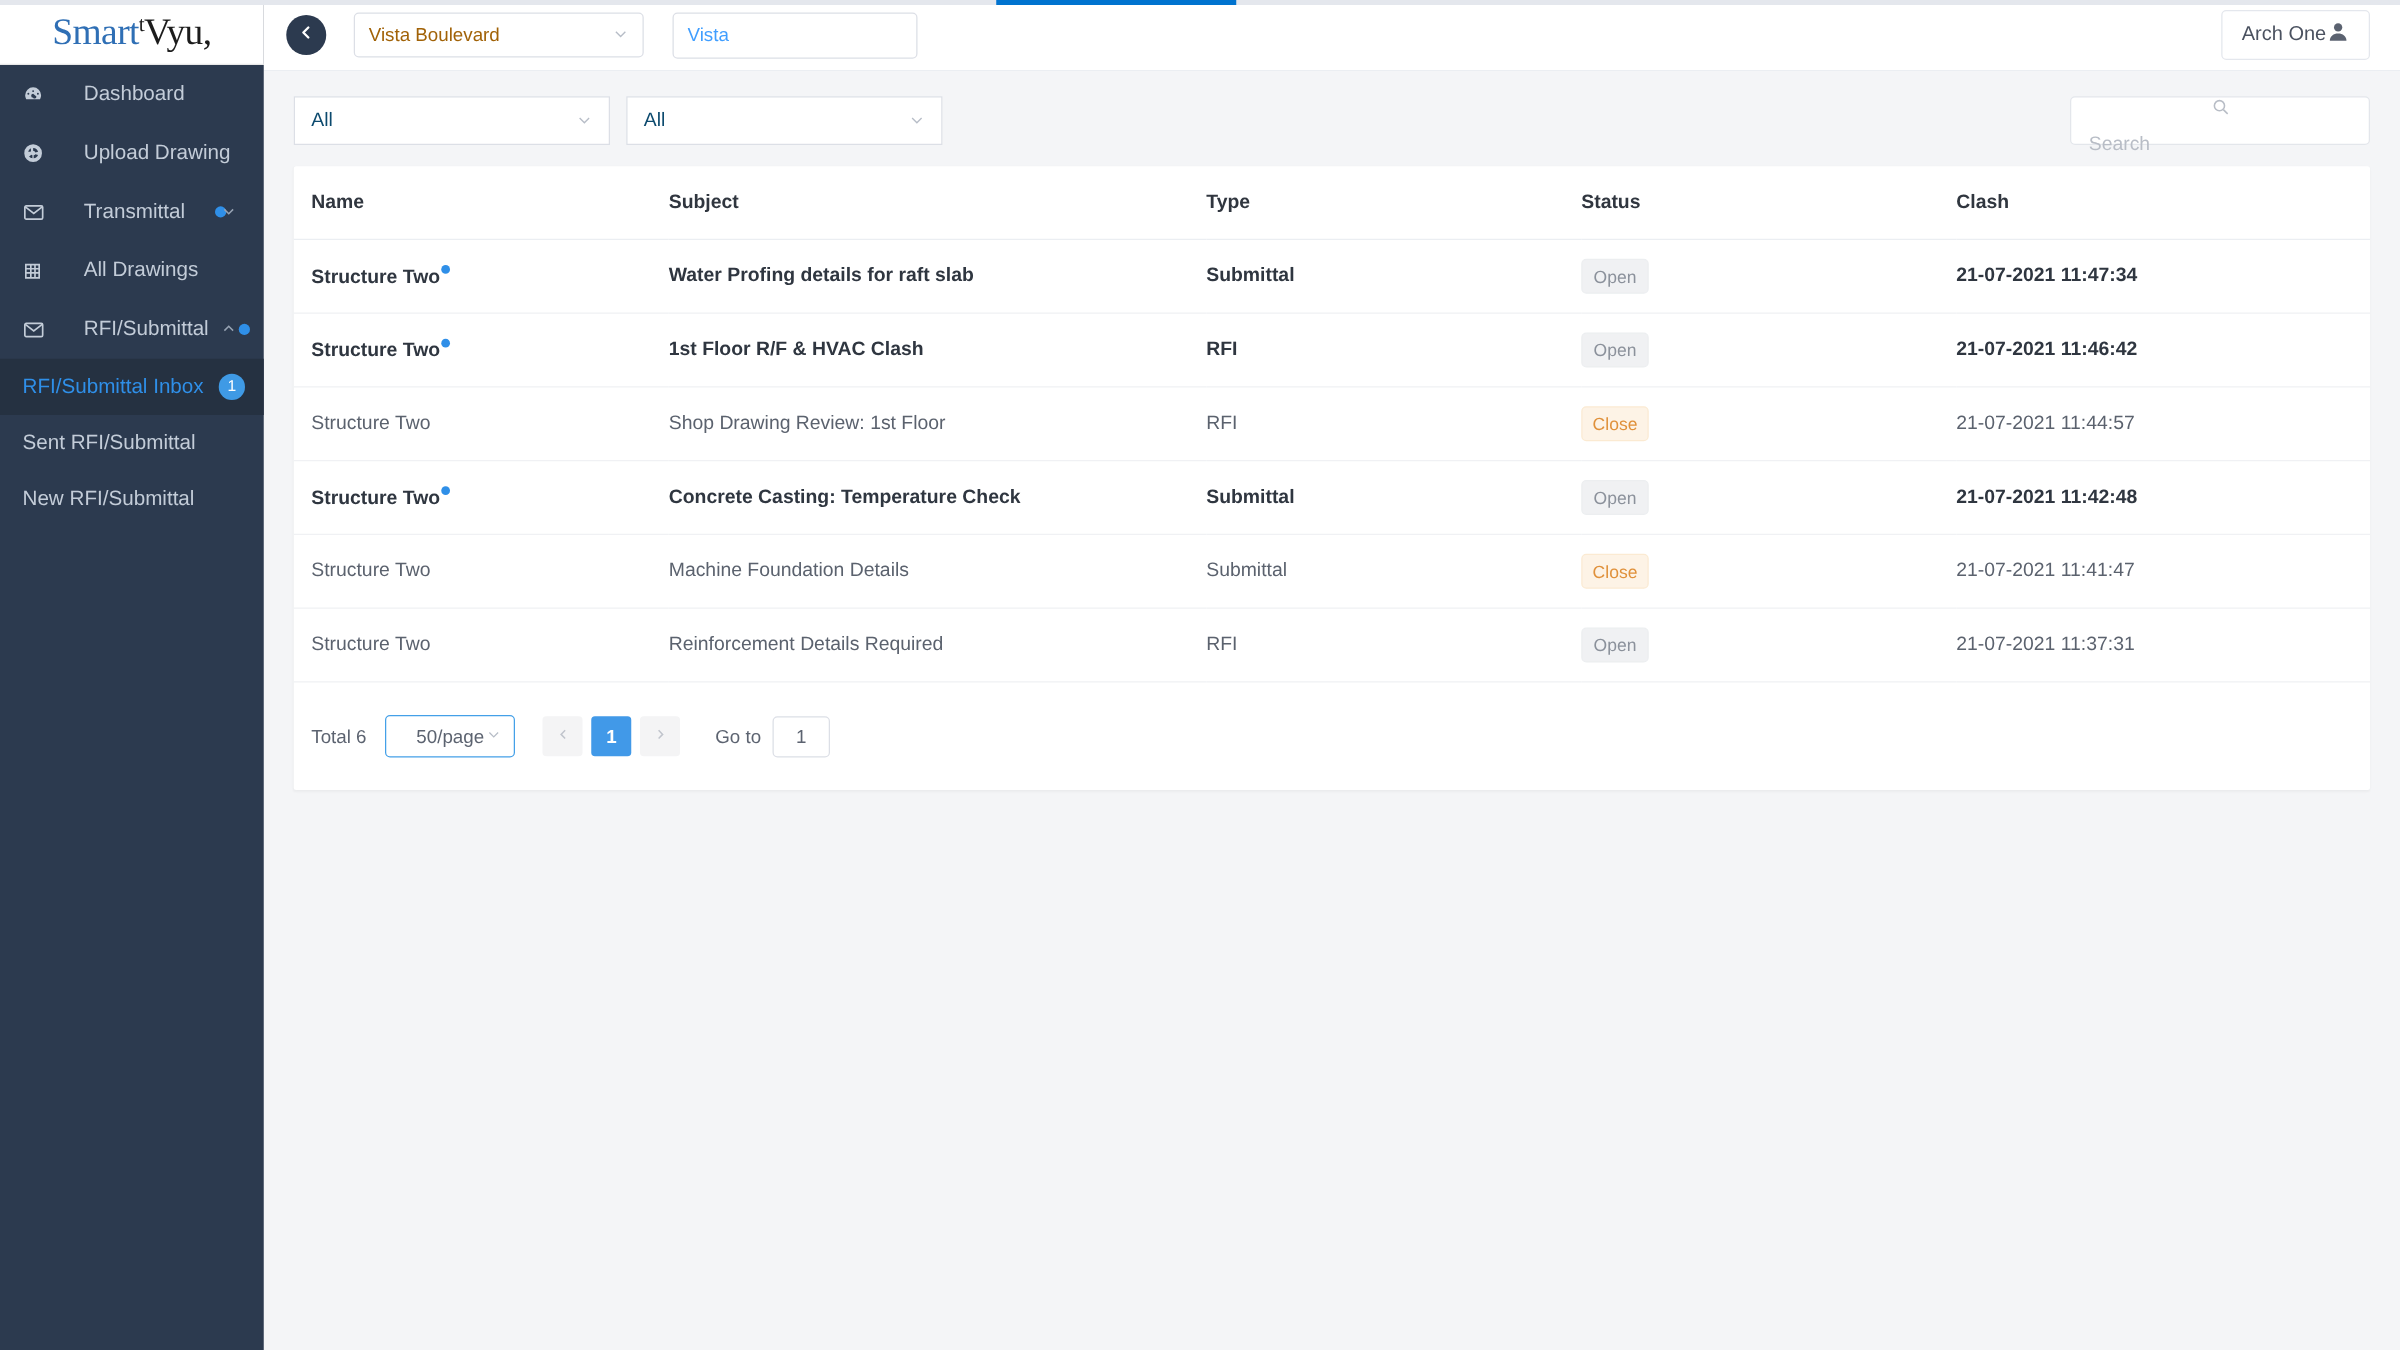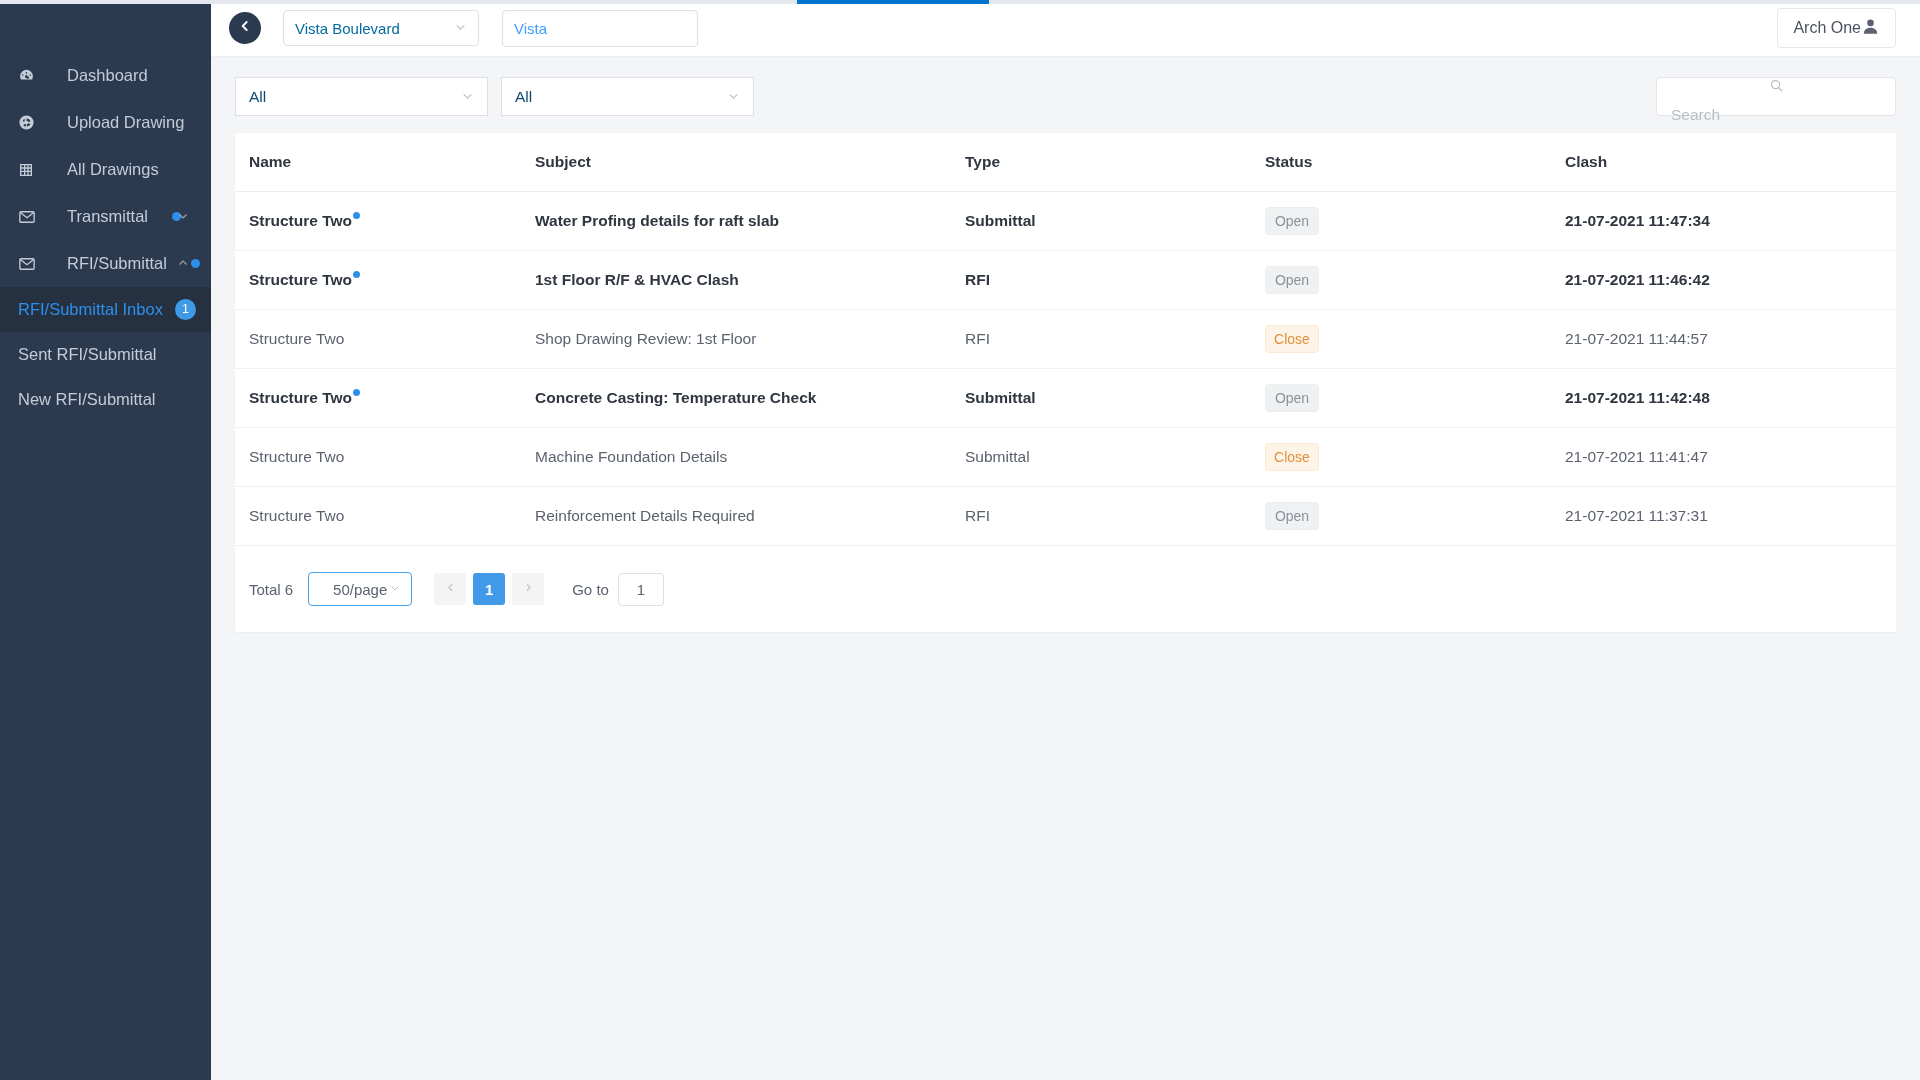--- a/index.html
+++ b/index.html
@@ -149,28 +149,28 @@
     width: 32px; height: 32px;
     border-radius: 50%;
     background: #2c3a4f;
     color: #ffffff;
     display: flex; align-items: center; justify-content: center;
     cursor: pointer;
     flex: 0 0 32px;
   }
   .hdr-select {
     margin-left: 22px;
-    width: 196px; height: 36px;
+    width: 232px; height: 36px;
     border: 1px solid #dcdfe6;
     border-radius: 4px;
     background: #ffffff;
     display: flex; align-items: center;
     padding: 0 11px;
     font-size: 15px;
-    color: #0369a1;
+    color: #a16207;
     position: relative;
     cursor: pointer;
   }
   .hdr-select .caret {
     position: absolute; right: 11px; top: 50%;
     transform: translateY(-50%);
     color: #b7bdc7; font-size: 12px; line-height: 1;
   }
   .hdr-input {
     margin-left: 23px;
@@ -366,63 +366,68 @@
 <body>
 
 <div id="loading-bar">
   <div class="fill"></div>
 </div>
 
 <div id="app">
 
   <aside id="sidebar">
 
+    <div id="sidebar-logo">
+      <span class="logo-text">
+        <span class="smart">Smart</span><span class="tick">t</span><span class="vyu">Vyu</span><span class="comma">,</span>
+      </span>
+    </div>
 
     <div class="nav-item">
       <span class="nav-icon">
         <svg width="17" height="17" viewBox="0 0 24 24" fill="currentColor">
             <path d="M12 4a9 9 0 00-9 9 8.9 8.9 0 001.2 4.5h15.6A8.9 8.9 0 0021 13a9 9 0 00-9-9zm0 3.2a1.1 1.1 0 110 2.2 1.1 1.1 0 010-2.2zM6.6 10.2a1.1 1.1 0 110 2.2 1.1 1.1 0 010-2.2zm10.8 0a1.1 1.1 0 110 2.2 1.1 1.1 0 010-2.2zM12 11.3l3.7 3.2a2 2 0 01-3.7 1.2 2 2 0 010-4.4z"></path>
           </svg>
       </span>
       <span class="nav-label">Dashboard</span>
     </div>
 
     <div class="nav-item">
       <span class="nav-icon">
         <svg width="17" height="17" viewBox="0 0 24 24" fill="currentColor">
             <path d="M12 2a10 10 0 100 20 10 10 0 000-20zm0 4.2a5.8 5.8 0 015.6 4.3l-3.1.9A2.6 2.6 0 0012 9.4V6.2zM6.4 10.5a5.8 5.8 0 013.1-3.9v3.3a2.6 2.6 0 00-.6.6H6.4zm1 5.4l2.6-2a2.6 2.6 0 001.2.6v3.3a5.8 5.8 0 01-3.8-1.9zm5.2 1.9v-3.3a2.6 2.6 0 001.9-1.3l3.1.9a5.8 5.8 0 01-5 3.7z"></path>
           </svg>
       </span>
       <span class="nav-label">Upload Drawing</span>
-    </div>
-
-    <div class="nav-item">
-      <span class="nav-icon">
-        <svg width="16" height="16" viewBox="0 0 24 24" fill="currentColor">
-            <path d="M3 3h18v18H3V3zm2 2v3h4V5H5zm6 0v3h3V5h-3zm5 0v3h3V5h-3zM5 10v3h4v-3H5zm6 0v3h3v-3h-3zm5 0v3h3v-3h-3zM5 15v4h4v-4H5zm6 0v4h3v-4h-3zm5 0v4h3v-4h-3z"></path>
-          </svg>
-      </span>
-      <span class="nav-label">All Drawings</span>
-      <span></span>
     </div>
 
     <div class="nav-item">
       <span class="nav-icon">
         <svg width="18" height="18" viewBox="0 0 24 24" fill="none" stroke="currentColor" stroke-width="1.8">
             <rect x="2.5" y="5" width="19" height="14" rx="1.5"></rect>
             <path d="M3 6l9 7 9-7"></path>
           </svg>
       </span>
       <span class="nav-label">Transmittal</span>
       <span class="nav-dot"></span>
       <span class="nav-caret">
         <svg width="12" height="12" viewBox="0 0 24 24" fill="none" stroke="currentColor" stroke-width="2.4">
             <path d="M5 9l7 7 7-7"></path>
           </svg>
       </span>
+    </div>
+
+    <div class="nav-item">
+      <span class="nav-icon">
+        <svg width="16" height="16" viewBox="0 0 24 24" fill="currentColor">
+            <path d="M3 3h18v18H3V3zm2 2v3h4V5H5zm6 0v3h3V5h-3zm5 0v3h3V5h-3zM5 10v3h4v-3H5zm6 0v3h3v-3h-3zm5 0v3h3v-3h-3zM5 15v4h4v-4H5zm6 0v4h3v-4h-3zm5 0v4h3v-4h-3z"></path>
+          </svg>
+      </span>
+      <span class="nav-label">All Drawings</span>
+      <span></span>
     </div>
 
     <div class="nav-item">
       <span class="nav-icon">
         <svg width="18" height="18" viewBox="0 0 24 24" fill="none" stroke="currentColor" stroke-width="1.8">
             <rect x="2.5" y="5" width="19" height="14" rx="1.5"></rect>
             <path d="M3 6l9 7 9-7"></path>
           </svg>
       </span>
       <span class="nav-label">RFI/Submittal</span>

